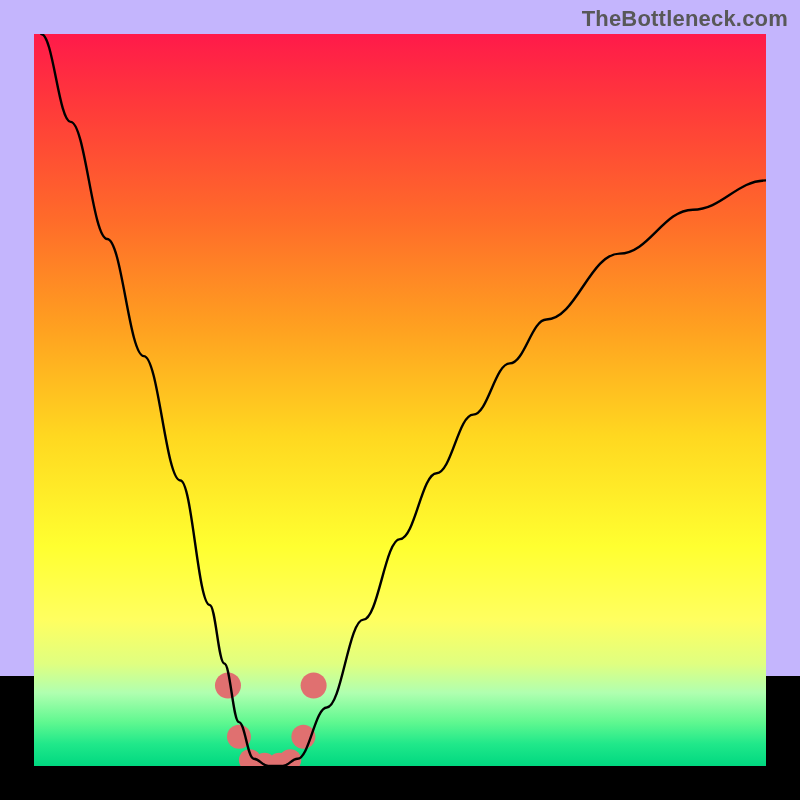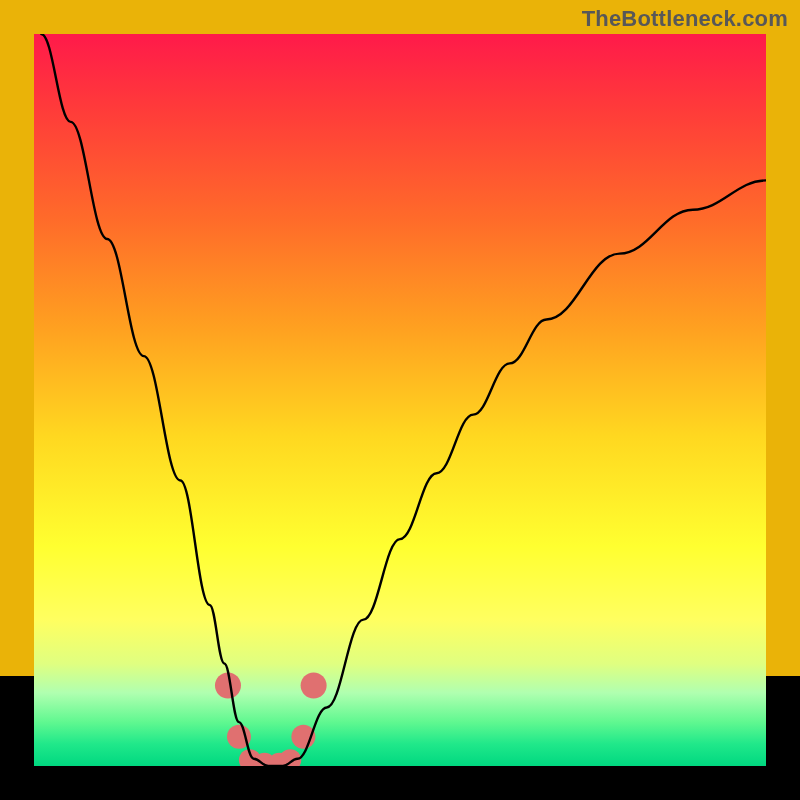--- a/index.html
+++ b/index.html
@@ -1,21 +1,21 @@
 <!DOCTYPE html>
 <html><head>
 <meta charset="utf-8">
 <style>
   * { margin: 0; padding: 0; box-sizing: border-box; }
   html, body { width: 800px; height: 800px; overflow: hidden; background: #000; }
   .frame {
     position: relative;
     width: 800px;
     height: 676px;
-    background: #eab308;
+    background: #c4b5fd;
   }
   .plot-area {
     position: absolute;
     left: 34px;
     top: 34px;
     width: 732px;
     height: 732px;
     background: linear-gradient(to bottom,
       #ff1a4a 0%,
       #ff3a3a 10%,

